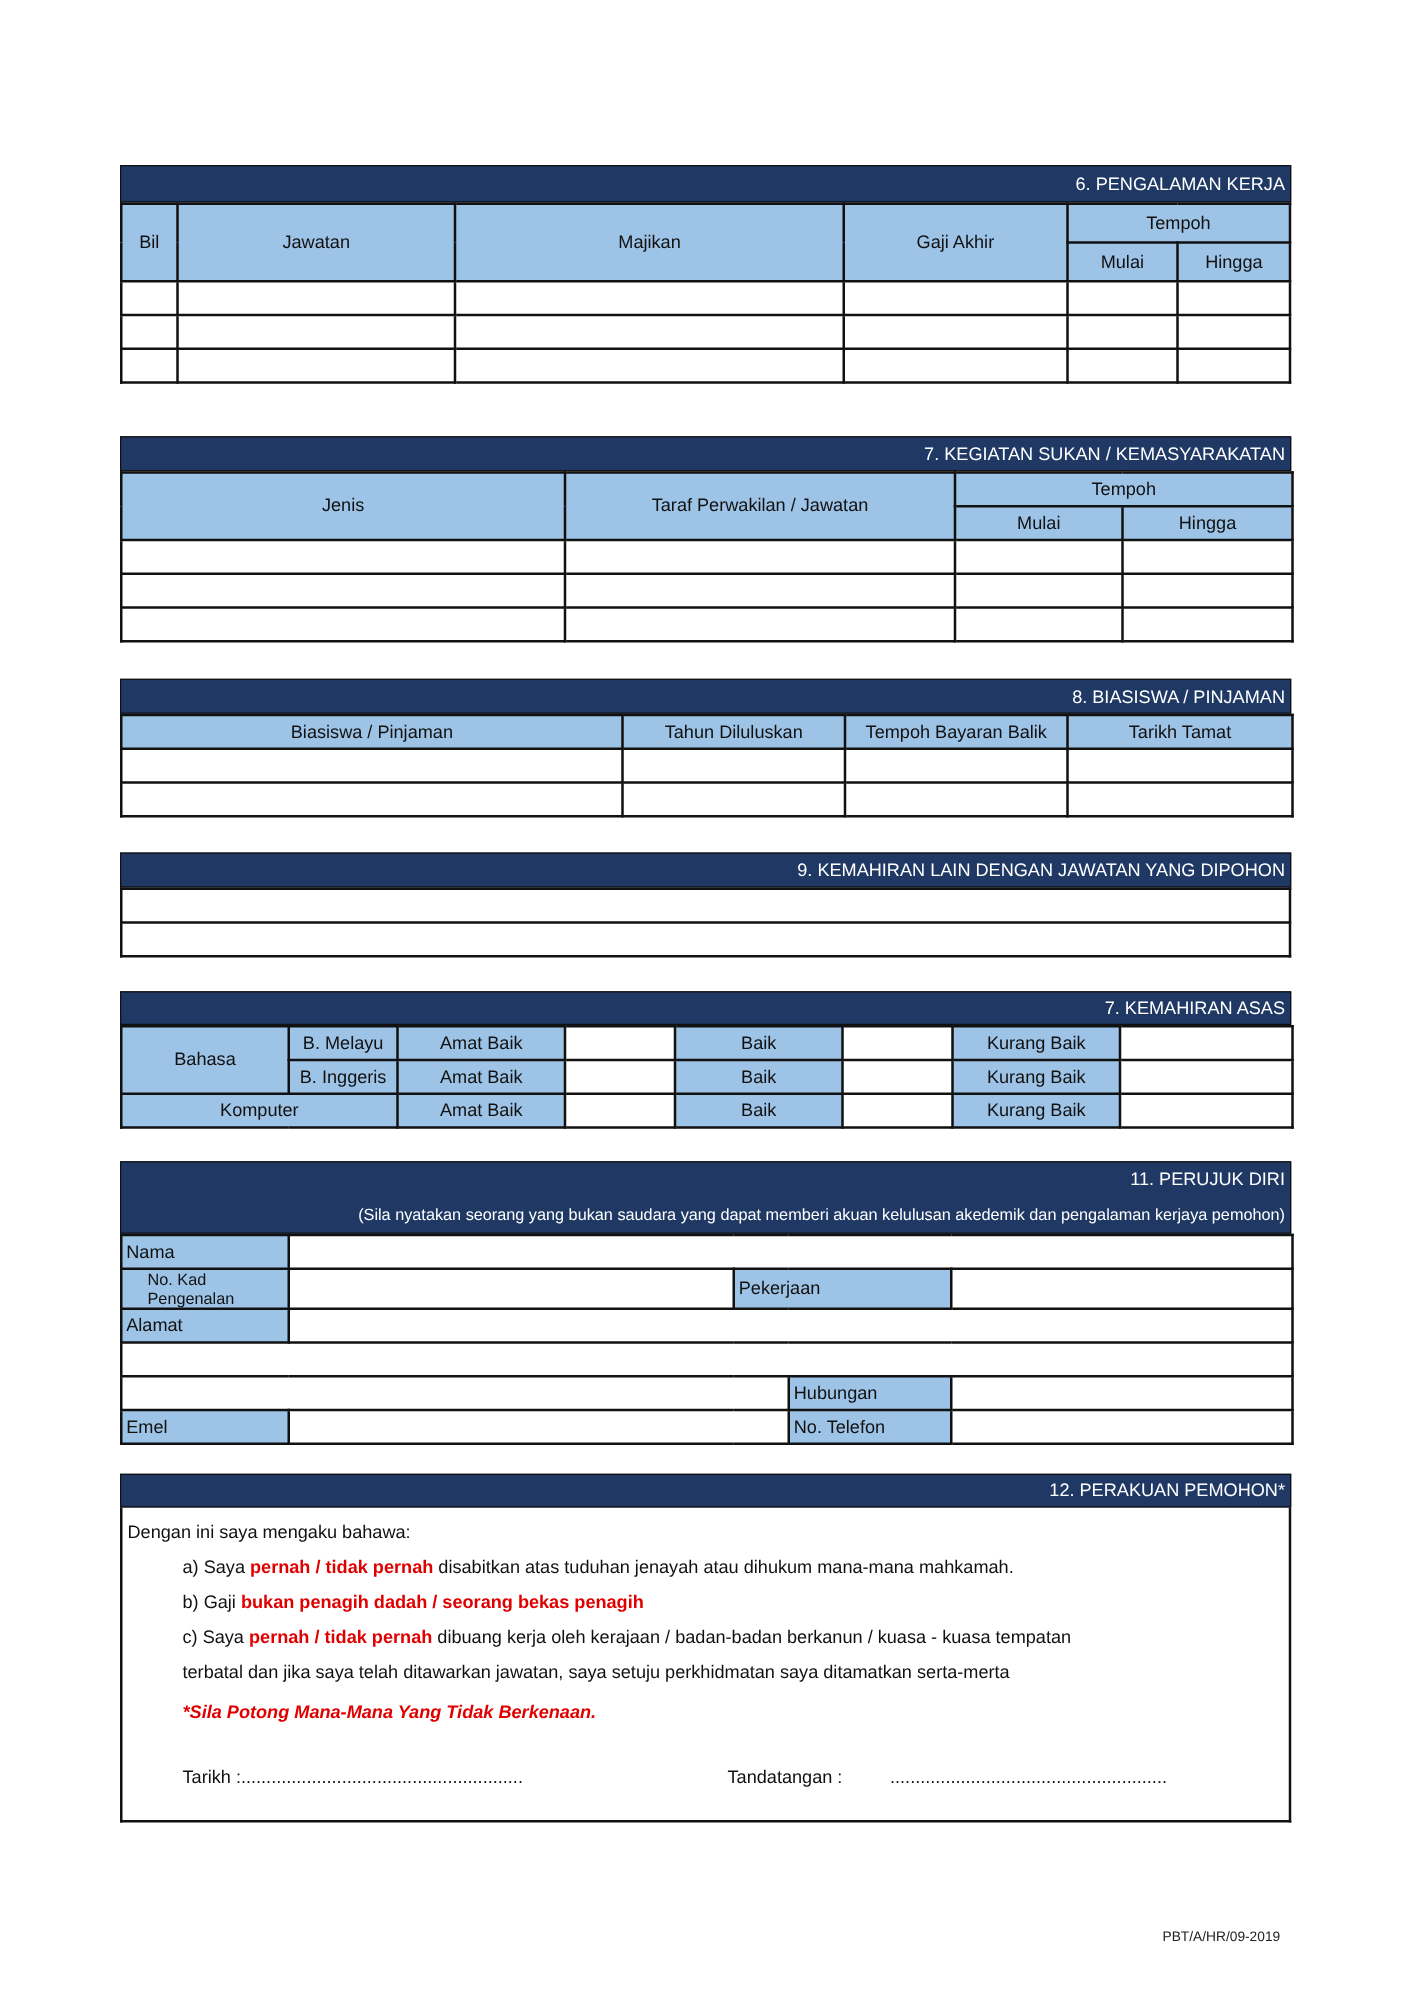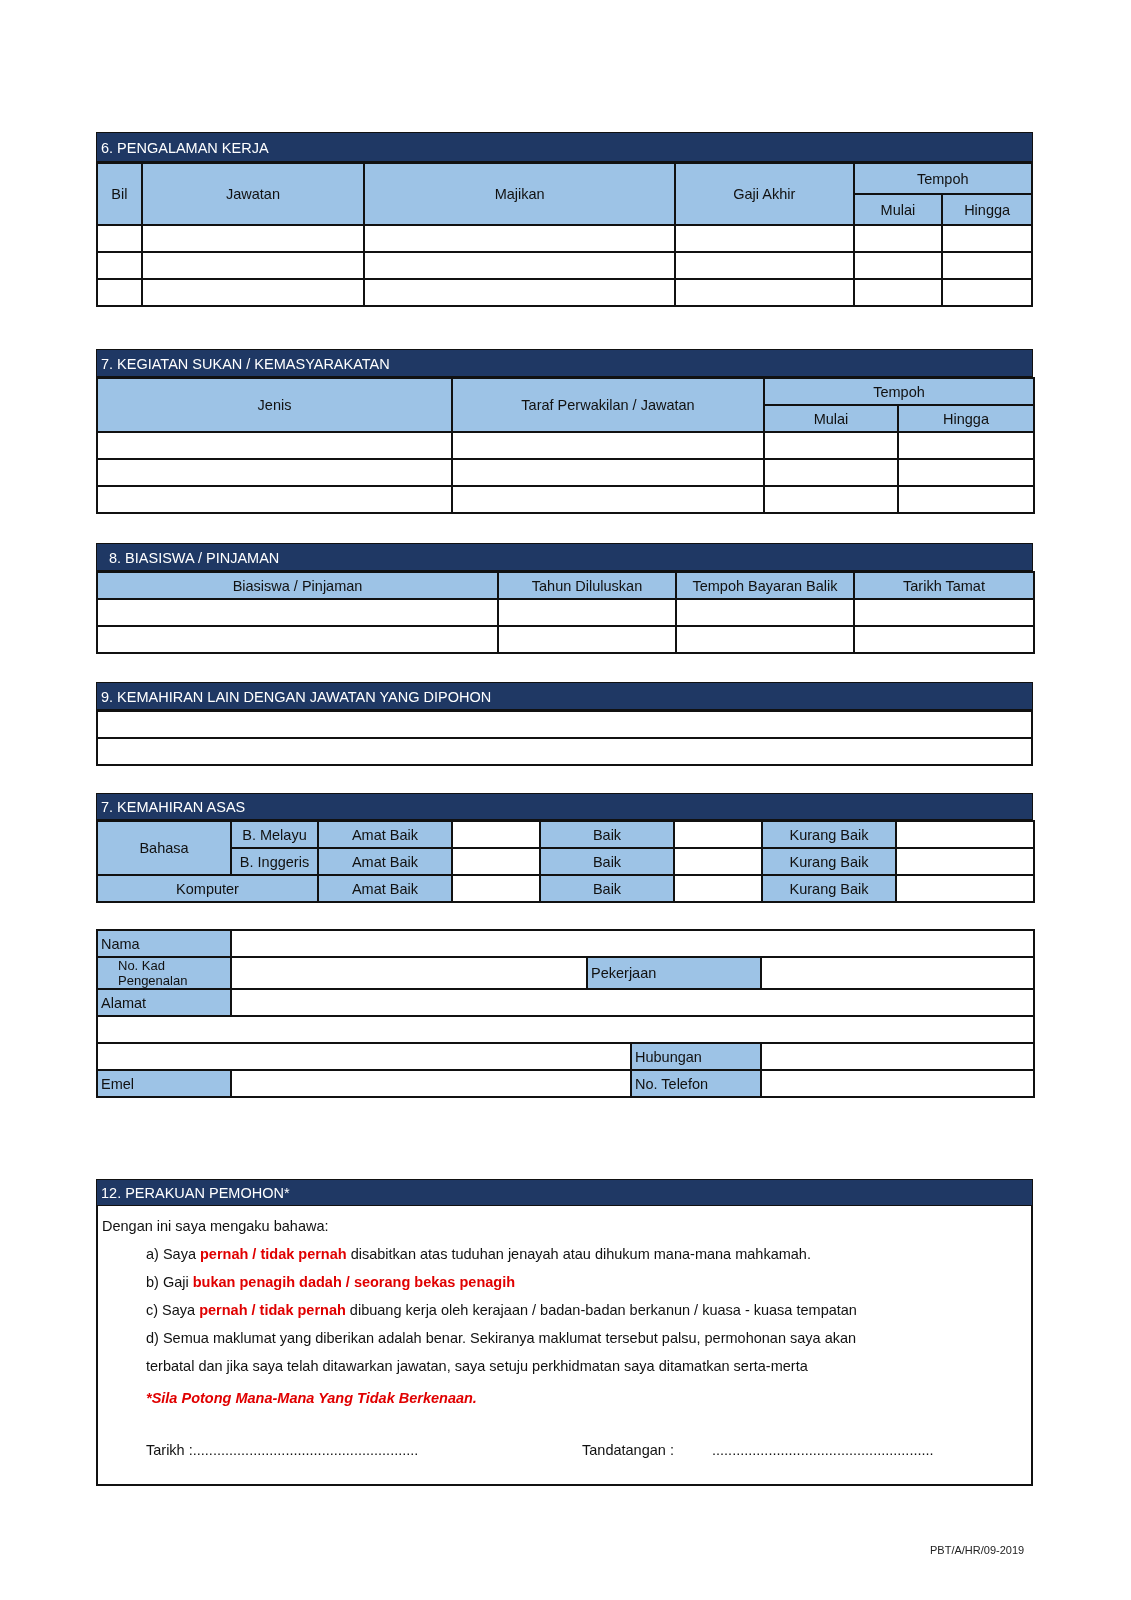--- a/index.html
+++ b/index.html
@@ -1,18 +1,18 @@
 <!DOCTYPE html>
 <html><head>
 <meta charset="utf-8">
 <style>
   html, body { margin:0; padding:0; background:#fff; }
   body { width:1131px; height:1600px; position:relative; font-family:"Liberation Sans", sans-serif; color:#111; font-size:14px; }
   .sec { position:absolute; left:96px; width:937px; }
-  .hdr { background:#1f3864; color:#fff; font-size:14.5px; padding:0 4px; height:30px; line-height:30px; border:1px solid #111; box-sizing:border-box; }
+  .hdr { background:#1f3864; color:#fff; font-size:14.5px; padding:0 4px; height:30px; line-height:30px; border:1px solid #111; box-sizing:border-box;text-align:right; }
   .hdr.two { height:auto; line-height:28px; }
   table { border-collapse:collapse; width:100%; table-layout:fixed; }
   td { border:2px solid #111; height:25px; padding:0 3px; font-size:14.5px; text-align:center; }
   td.h { background:#9dc3e6; }
   td.l { text-align:left; }
   .box { border:2px solid #111; border-top:none; padding:6px 4px 20px 4px; font-size:14.5px; line-height:28px; }
   .ind { padding-left:44px; }
   .red { color:#e00000; font-weight:bold; }
   .redi { color:#e00000; font-weight:bold; font-style:italic; }
   .sig { display:flex; padding-left:44px; margin-top:24px; }
@@ -199,20 +199,24 @@
       <td class="h">Baik</td>
       <td></td>
       <td class="h">Kurang Baik</td>
       <td></td>
     </tr>
   </tbody>
     </table>
 </div>
 
 <div class="sec" style="top:929px;">
+  <div class="hdr two">
+    <div>11. PERUJUK DIRI</div>
+    <div style="font-size:13px;">(Sila nyatakan seorang yang bukan saudara yang dapat memberi akuan kelulusan akedemik dan pengalaman kerjaya pemohon)</div>
+  </div>
   <table>
     <colgroup>
         <col style="width:134px">
         <col style="width:356px">
         <col style="width:44px">
         <col style="width:130px">
         <col style="width:273px">
       </colgroup>
     <tbody>
         <tr>
@@ -247,21 +251,20 @@
     </table>
 </div>
 
 <div class="sec" style="top:1179px;">
   <div class="hdr" style="height:27px;line-height:27px;">12. PERAKUAN PEMOHON*</div>
   <div class="box">
     <div>Dengan ini saya mengaku bahawa:</div>
     <div class="ind"><span>a) Saya </span><span class="red">pernah / tidak pernah</span><span> disabitkan atas tuduhan jenayah atau dihukum mana-mana mahkamah.</span></div>
     <div class="ind"><span>b) Gaji </span><span class="red">bukan penagih dadah / seorang bekas penagih</span></div>
     <div class="ind"><span>c) Saya </span><span class="red">pernah / tidak pernah</span><span> dibuang kerja oleh kerajaan / badan-badan berkanun / kuasa - kuasa tempatan</span></div>
-    <div class="ind">d) Semua maklumat yang diberikan adalah benar. Sekiranya maklumat tersebut palsu, permohonan saya akan</div>
     <div class="ind">terbatal dan jika saya telah ditawarkan jawatan, saya setuju perkhidmatan saya ditamatkan serta-merta</div>
     <div class="ind redi" style="margin-top:4px;">*Sila Potong Mana-Mana Yang Tidak Berkenaan.</div>
     <div class="sig">
       <span style="width:436px">Tarikh :........................................................</span>
       <span style="width:130px">Tandatangan :</span>
       <span>.......................................................</span>
     </div>
   </div>
 </div>
 

